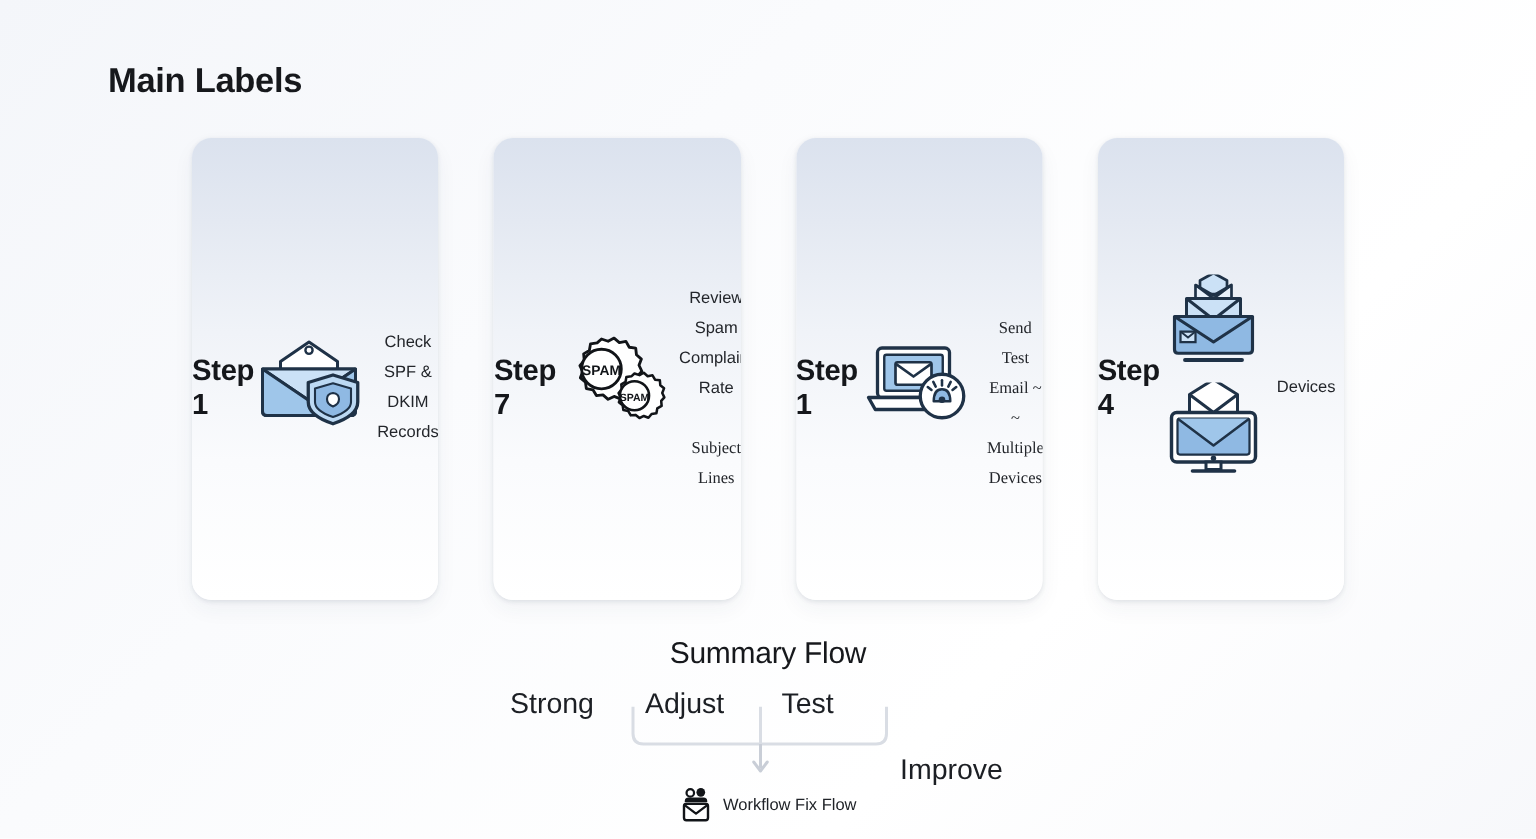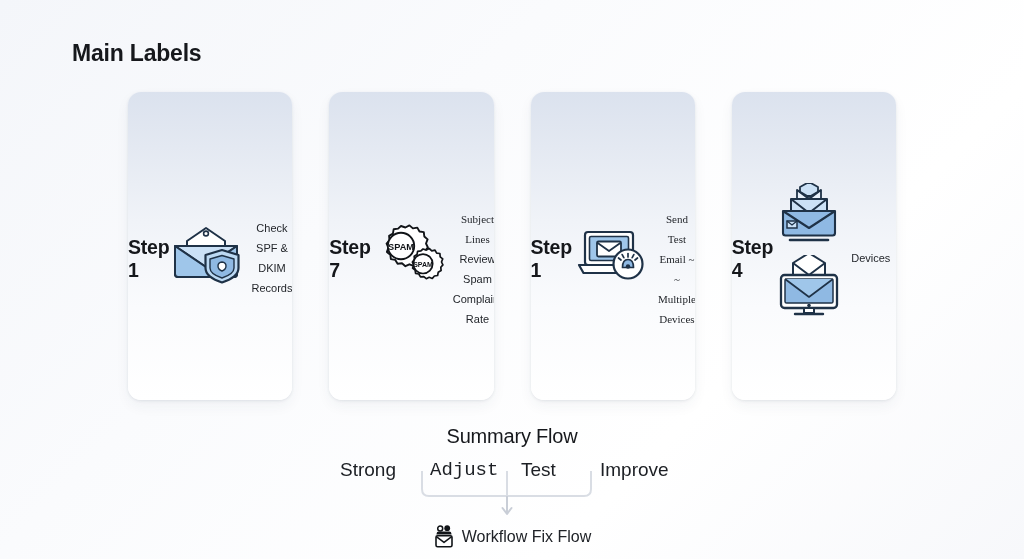--- a/index.html
+++ b/index.html
@@ -101,42 +101,42 @@
     height: 28px;
   }
   .flow-word {
     position: absolute;
     font-size: 19px;
     color: #1c1f24;
     white-space: nowrap;
     top: 0;
   }
   .fw0 { left: 340px; }
-  .fw1 { left: 430px; font-family: Liberation Mono, monospace; }
+  .fw1 { left: 430px; }
   .fw2 { left: 521px; }
-  .fw3 { left: 600px; }
+  .fw3 { left: 600px; margin-top: 44px; }
 
   #bracket {
     position: absolute;
     top: 46px;
     left: 419px;
     width: 175px;
     height: 52px;
   }
   #workflow-tag {
     position: absolute;
     top: 100px;
     left: 0; width: 1024px;
     display: flex;
     align-items: center;
     justify-content: center;
     gap: 7px;
   }
   #workflow-label {
-    font-size: 16px;
+    font-size: 11px;
     color: #202328;
   }
 
   svg { display: block; }
 </style>
 </head>
 <body>
 
 <div id="page-title">Main Labels</div>
 
@@ -191,23 +191,23 @@
                      L14.6,9.5 L11.4,10 L9.3,12.5 L6.2,11.3 L3.3,12.7 L0.8,10.6 L-2.5,10.9
                      L-4.2,8 L-7.4,7.4 L-7.9,4.2 L-10.4,2.1 L-9.2,-1 L-10.6,-3.9 L-8.5,-6.4
                      L-8.8,-9.7 L-6,-11.4 L-5.4,-14.6 L-2.1,-15.1 Z" fill="#ffffff" stroke="#111418" stroke-width="1.7" stroke-linejoin="round"></path>
             <circle cx="0" cy="-2.2" r="9.7" fill="#ffffff" stroke="#111418" stroke-width="1.7"></circle>
             <text x="0" y="1" text-anchor="middle" font-family="'Liberation Sans', sans-serif" font-size="7" font-weight="bold" fill="#111418">SPAM</text>
           </g>
         </svg>
       </span>
     </div>
     <div class="card-lines">
-      <div class="card-line gap">Subject Lines</div>
       <div class="card-line">Review Spam
 Complaint Rate</div>
+      <div class="card-line gap">Subject Lines</div>
     </div>
   </div>
 
   <div class="card c3">
     <div class="card-title">Step 1</div>
     <div class="card-icons">
       <span>
         <svg width="80" height="62" viewBox="0 0 80 62">
 
           <rect x="13" y="9" width="48" height="33" rx="3" fill="#ffffff" stroke="#1f3247" stroke-width="2.2"></rect>

